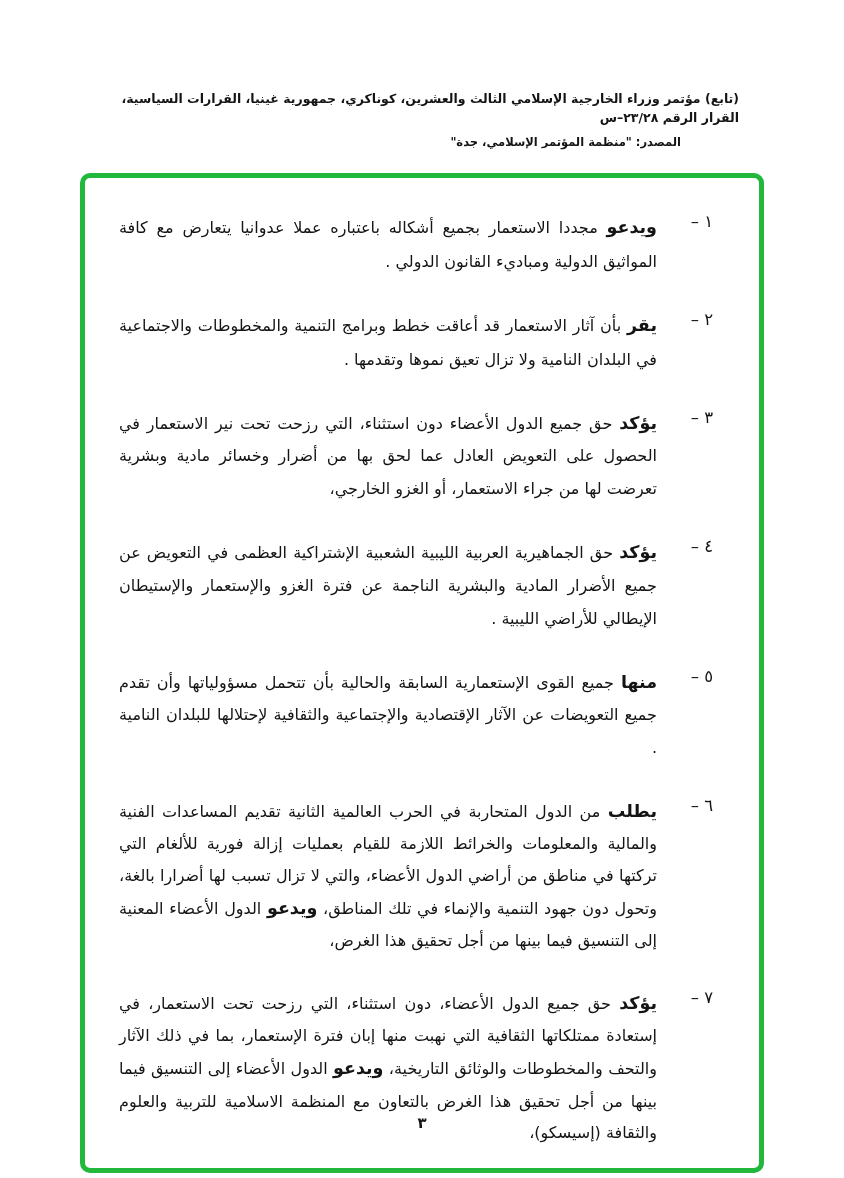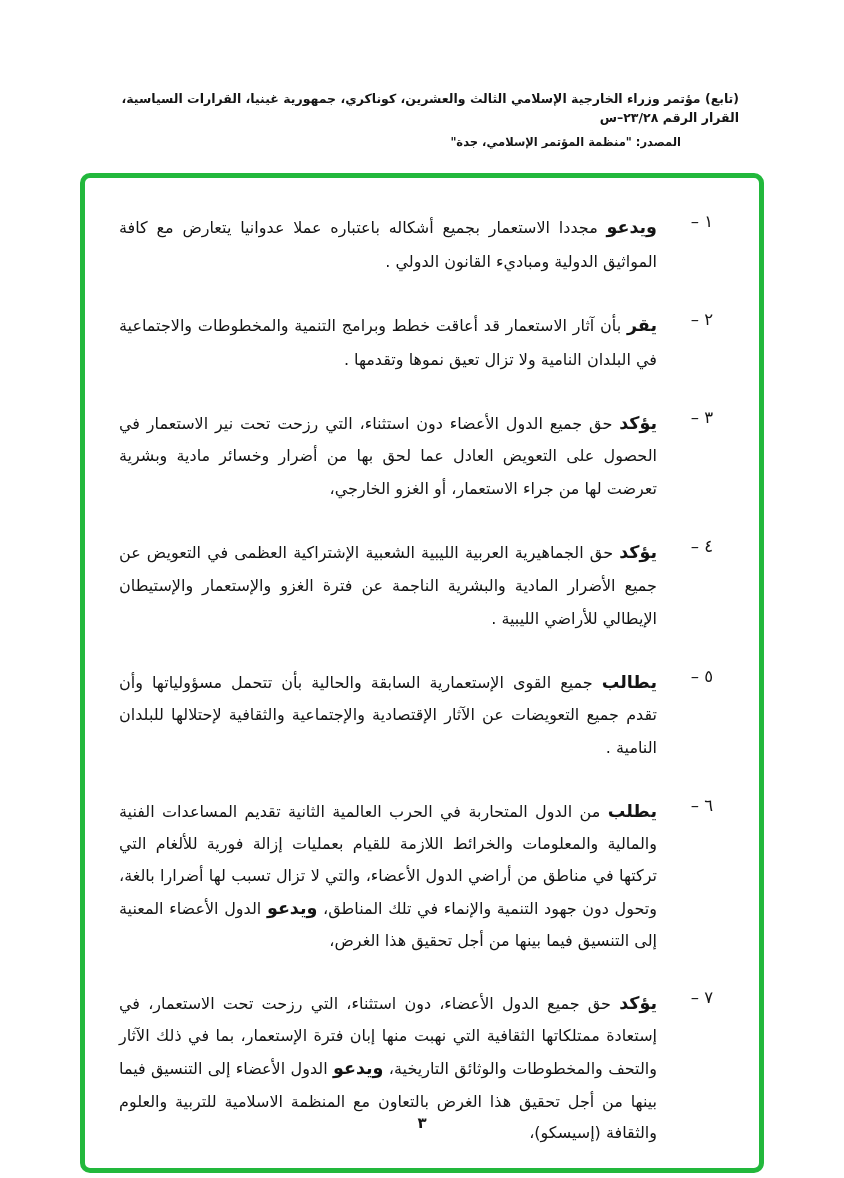--- a/index.html
+++ b/index.html
@@ -104,21 +104,21 @@
       <p class="item-body"><strong class="lead">يؤكد</strong><span> حق جميع الدول الأعضاء دون استثناء، التي رزحت تحت نير الاستعمار في الحصول على التعويض العادل عما لحق بها من أضرار وخسائر مادية وبشرية تعرضت لها من جراء الاستعمار، أو الغزو الخارجي،</span><strong class="lead"></strong><span></span></p>
     </div>
 
     <div class="item">
       <span class="item-num">٤ –</span>
       <p class="item-body"><strong class="lead">يؤكد</strong><span> حق الجماهيرية العربية الليبية الشعبية الإشتراكية العظمى في التعويض عن جميع الأضرار المادية والبشرية الناجمة عن فترة الغزو والإستعمار والإستيطان الإيطالي للأراضي الليبية .</span><strong class="lead"></strong><span></span></p>
     </div>
 
     <div class="item">
       <span class="item-num">٥ –</span>
-      <p class="item-body"><strong class="lead">يطالب</strong><span> جميع القوى الإستعمارية السابقة والحالية بأن تتحمل مسؤولياتها وأن تقدم جميع التعويضات عن الآثار الإقتصادية والإجتماعية والثقافية لإحتلالها للبلدان النامية .</span><strong class="lead"></strong><span></span></p>
+      <p class="item-body"><strong class="lead">منها</strong><span> جميع القوى الإستعمارية السابقة والحالية بأن تتحمل مسؤولياتها وأن تقدم جميع التعويضات عن الآثار الإقتصادية والإجتماعية والثقافية لإحتلالها للبلدان النامية .</span><strong class="lead"></strong><span></span></p>
     </div>
 
     <div class="item">
       <span class="item-num">٦ –</span>
       <p class="item-body"><strong class="lead">يطلب</strong><span> من الدول المتحاربة في الحرب العالمية الثانية تقديم المساعدات الفنية والمالية والمعلومات والخرائط اللازمة للقيام بعمليات إزالة فورية للألغام التي تركتها في مناطق من أراضي الدول الأعضاء، والتي لا تزال تسبب لها أضرارا بالغة، وتحول دون جهود التنمية والإنماء في تلك المناطق، </span><strong class="lead">ويدعو</strong><span> الدول الأعضاء المعنية إلى التنسيق فيما بينها من أجل تحقيق هذا الغرض،</span></p>
     </div>
 
     <div class="item">
       <span class="item-num">٧ –</span>
       <p class="item-body"><strong class="lead">يؤكد</strong><span> حق جميع الدول الأعضاء، دون استثناء، التي رزحت تحت الاستعمار، في إستعادة ممتلكاتها الثقافية التي نهبت منها إبان فترة الإستعمار، بما في ذلك الآثار والتحف والمخطوطات والوثائق التاريخية، </span><strong class="lead">ويدعو</strong><span> الدول الأعضاء إلى التنسيق فيما بينها من أجل تحقيق هذا الغرض بالتعاون مع المنظمة الاسلامية للتربية والعلوم والثقافة (إسيسكو)،</span></p>

